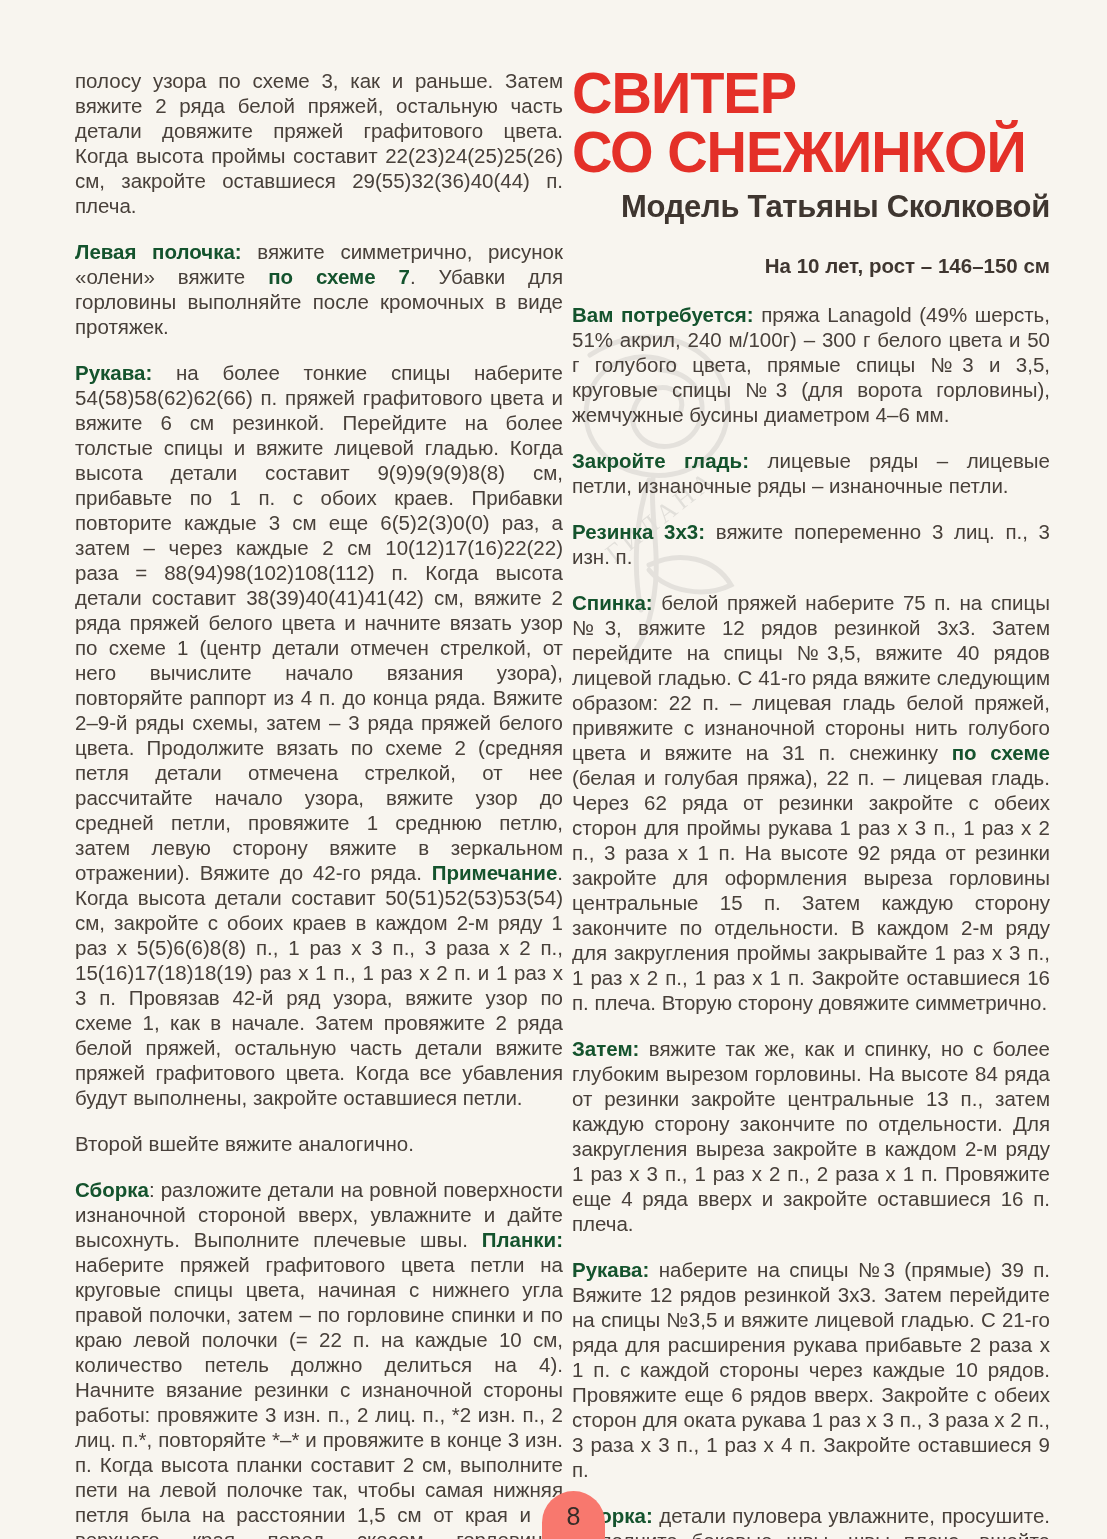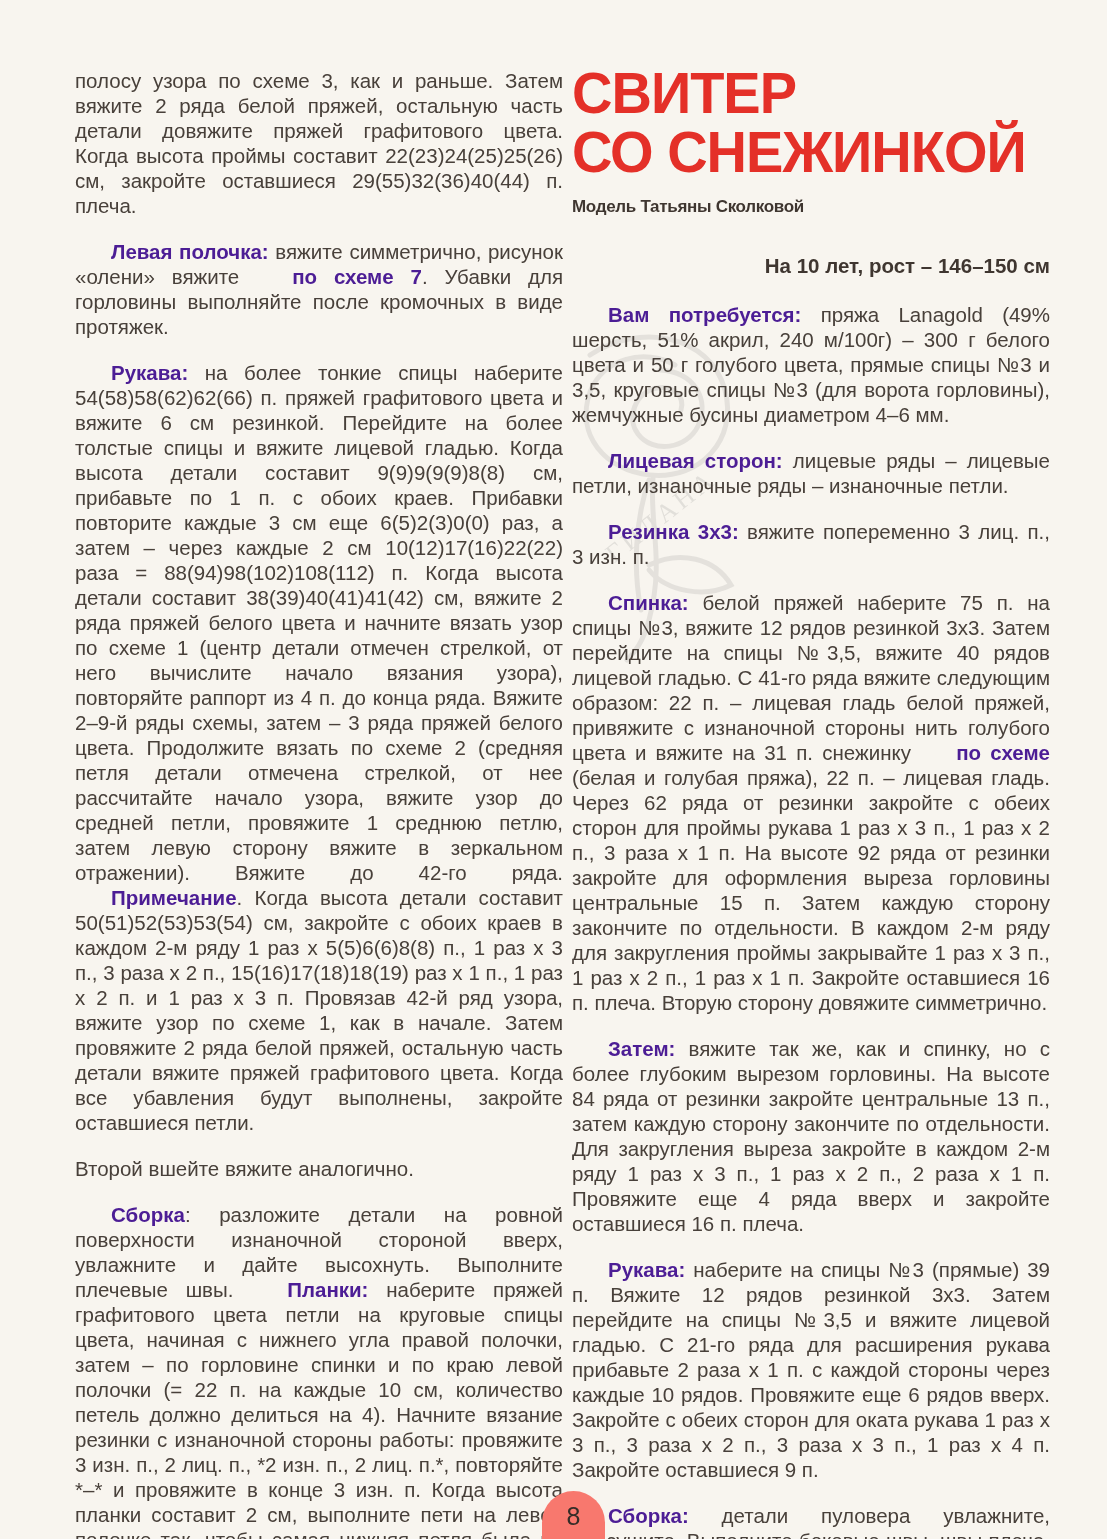--- a/index.html
+++ b/index.html
@@ -16,38 +16,38 @@
   .col {
     position:absolute;
     font-size:20.5px;
     line-height:25px;
     text-align:justify;
   }
   .col-left  { left:75px;  top:68px; width:488px; }
   .col-right { left:572px; top:62px; width:478px; }
 
   .para { margin-bottom:21px; }
-  .b { font-weight:700; color:#4c1d95;margin-left:36px; }
+  .b { font-weight:700; color:#14532d; }
 
   .title {
     font-weight:800;
     font-size:56px;
     line-height:59px;
     letter-spacing:-1px;
     color:#e43028;
     text-align:left;
     transform:scaleY(1.04);
     transform-origin:top left;
   }
   .byline {
     margin-top:14px;
     font-weight:700;
-    font-size:17px;
+    font-size:31px;
     color:#3f3630;
-    text-align:left;
+    text-align:right;
     letter-spacing:-0.3px;
     margin-bottom:34px;
   }
   .size-line {
     font-weight:700;
     color:#3f3630;
     text-align:right;
     margin-bottom:24px;
   }
 
@@ -101,21 +101,21 @@
     <p class="para"><span>Второй вшейте вяжите аналогично.</span></p>
     <p class="para"><span class="b">Сборка</span><span>: разложите детали на ровной поверхности изнаночной стороной вверх, увлажните и дайте высохнуть. Выполните плечевые швы. </span><span class="b">Планки:</span><span> наберите пряжей графитового цвета петли на круговые спицы цвета, начиная с нижнего угла правой полочки, затем – по горловине спинки и по краю левой полочки (= 22 п. на каждые 10 см, количество петель должно делиться на 4). Начните вязание резинки с изнаночной стороны работы: провяжите 3 изн. п., 2 лиц. п., *2 изн. п., 2 лиц. п.*, повторяйте *–* и провяжите в конце 3 изн. п. Когда высота планки составит 2 см, выполните пети на левой полочке так, чтобы самая нижняя петля была на расстоянии 1,5 см от края и от верхнего края перед скосом горловины, остальные 4 петли – через равные промежутки. </span></p>
   </div>
 
   <div class="col col-right">
     <div class="title">СВИТЕР</div>
     <div class="title">СО СНЕЖИНКОЙ</div>
     <div class="byline">Модель Татьяны Сколковой</div>
     <p class="para size-line">На 10 лет, рост – 146–150 см</p>
     <p class="para"><span class="b">Вам потребуется:</span><span> пряжа Lanagold (49% шерсть, 51% акрил, 240 м/100г) – 300 г белого цвета и 50 г голубого цвета, прямые спицы №3 и 3,5, круговые спицы №3 (для ворота горловины), жемчужные бусины диаметром 4–6 мм.</span></p>
-    <p class="para"><span class="b">Лицевая сторон:</span><span> лицевые ряды – лицевые петли, изнаночные ряды – изнаночные петли.</span></p>
+    <p class="para"><span class="b">Закройте гладь:</span><span> лицевые ряды – лицевые петли, изнаночные ряды – изнаночные петли.</span></p>
     <p class="para"><span class="b">Резинка 3х3:</span><span> вяжите попеременно 3 лиц. п., 3 изн. п.</span></p>
     <p class="para"><span class="b">Спинка:</span><span> белой пряжей наберите 75 п. на спицы №3, вяжите 12 рядов резинкой 3х3. Затем перейдите на спицы №3,5, вяжите 40 рядов лицевой гладью. С 41-го ряда вяжите следующим образом: 22 п. – лицевая гладь белой пряжей, привяжите с изнаночной стороны нить голубого цвета и вяжите на 31 п. снежинку </span><span class="b">по схеме</span><span> (белая и голубая пряжа), 22 п. – лицевая гладь. Через 62 ряда от резинки закройте с обеих сторон для проймы рукава 1 раз х 3 п., 1 раз х 2 п., 3 раза х 1 п. На высоте 92 ряда от резинки закройте для оформления выреза горловины центральные 15 п. Затем каждую сторону закончите по отдельности. В каждом 2-м ряду для закругления проймы закрывайте 1 раз х 3 п., 1 раз х 2 п., 1 раз х 1 п. Закройте оставшиеся 16 п. плеча. Вторую сторону довяжите симметрично.</span></p>
     <p class="para"><span class="b">Затем:</span><span> вяжите так же, как и спинку, но с более глубоким вырезом горловины. На высоте 84 ряда от резинки закройте центральные 13 п., затем каждую сторону закончите по отдельности. Для закругления выреза закройте в каждом 2-м ряду 1 раз х 3 п., 1 раз х 2 п., 2 раза х 1 п. Провяжите еще 4 ряда вверх и закройте оставшиеся 16 п. плеча.</span></p>
     <p class="para"><span class="b">Рукава:</span><span> наберите на спицы №3 (прямые) 39 п. Вяжите 12 рядов резинкой 3х3. Затем перейдите на спицы №3,5 и вяжите лицевой гладью. С 21-го ряда для расширения рукава прибавьте 2 раза х 1 п. с каждой стороны через каждые 10 рядов. Провяжите еще 6 рядов вверх. Закройте с обеих сторон для оката рукава 1 раз х 3 п., 3 раза х 2 п., 3 раза х 3 п., 1 раз х 4 п. Закройте оставшиеся 9 п.</span></p>
     <p class="para"><span class="b">Сборка:</span><span> детали пуловера увлажните, просушите. Выполните боковые швы, швы плеча, вшейте рукава.</span></p>
 
   </div>
 
   <div class="page-tab">
     <span class="num">8</span>

